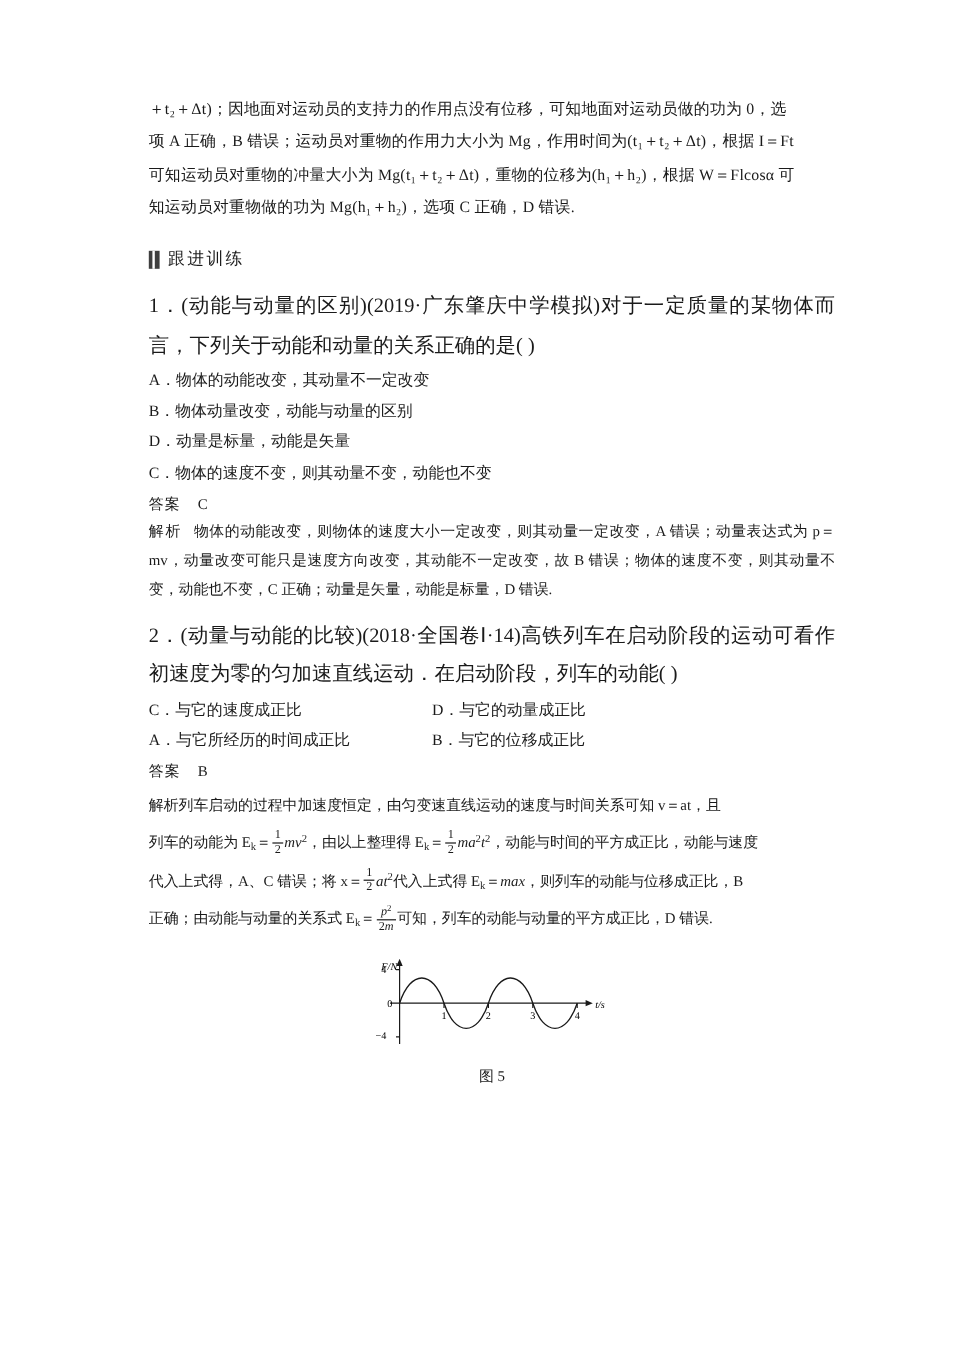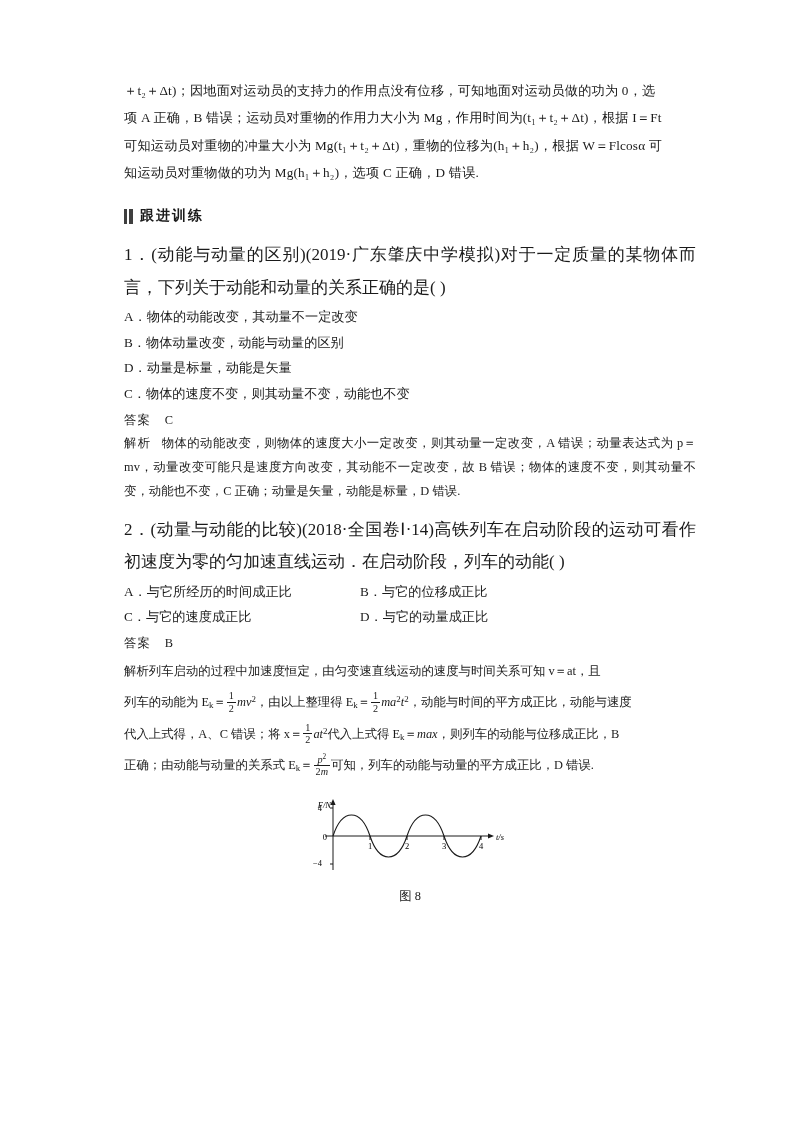--- a/index.html
+++ b/index.html
@@ -52,21 +52,21 @@
     content: "";
     position: absolute;
     left: 3px;
     top: 0;
     width: 2px;
     height: 15px;
     background: #ffffff;
   }
   .sec-head .title {
     font-size: 14px;
-    font-weight: bold;
+    font-weight: normal;
     letter-spacing: 2px;
     font-family: "Liberation Sans", sans-serif;
   }
   .q {
     margin-top: 10px;
   }
   .q-stem {
     font-size: 17px;
     line-height: 1.9;
     text-align: justify;
@@ -181,26 +181,26 @@
         <span class="lbl">答案</span><span class="val">C</span>
       </div>
       <div class="exp">
         <span class="lbl">解析</span><span>物体的动能改变，则物体的速度大小一定改变，则其动量一定改变，A 错误；动量表达式为 p＝mv，动量改变可能只是速度方向改变，其动能不一定改变，故 B 错误；物体的速度不变，则其动量不变，动能也不变，C 正确；动量是矢量，动能是标量，D 错误.</span>
       </div>
     </div>
 
     <div class="q">
       <div class="q-stem"><span>2</span><span>．(动量与动能的比较)(2018·全国卷Ⅰ·14)高铁列车在启动阶段的运动可看作初速度为零的匀加速直线运动．在启动阶段，列车的动能(      )</span></div>
       <div class="opt-two">
+        <span>C．与它的速度成正比</span>
+        <span>D．与它的动量成正比</span>
+      </div>
+      <div class="opt-two">
         <span>A．与它所经历的时间成正比</span>
         <span>B．与它的位移成正比</span>
-      </div>
-      <div class="opt-two">
-        <span>C．与它的速度成正比</span>
-        <span>D．与它的动量成正比</span>
       </div>
       <div class="ans-row">
         <span class="lbl">答案</span><span class="val">B</span>
       </div>
       <div class="exp-block">
         <span class="lbl">解析</span><span>列车启动的过程中加速度恒定，由匀变速直线运动的速度与时间关系可知 v＝at，且</span><br>
         <span>列车的动能为 E</span><span class="sub">k</span>＝<span class="frac"><span class="num">1</span><span class="den">2</span></span><i>mv</i><span class="sup">2</span><span>，由以上整理得 E</span><span class="sub">k</span>＝<span class="frac"><span class="num">1</span><span class="den">2</span></span><i>ma</i><span class="sup">2</span><i>t</i><span class="sup">2</span><span>，动能与时间的平方成正比，动能与速度</span><br>
         <span>代入上式得，A、C 错误；将 x＝</span><span class="frac"><span class="num">1</span><span class="den">2</span></span><i>at</i><span class="sup">2</span><span>代入上式得 E</span><span class="sub">k</span>＝<i>max</i><span>，则列车的动能与位移成正比，B</span><br>
         <span>正确；由动能与动量的关系式 E</span><span class="sub">k</span>＝<span class="frac"><span class="num"><i>p</i><span class="sup">2</span></span><span class="den">2<i>m</i></span></span><span>可知，列车的动能与动量的平方成正比，D 错误.</span>
       </div>
@@ -229,17 +229,17 @@
         <line x1="149" y1="40" x2="149" y2="44" stroke="#1a1a1a" stroke-width="1"></line>
         <line x1="186" y1="40" x2="186" y2="44" stroke="#1a1a1a" stroke-width="1"></line>
         <text x="75" y="53" font-size="8.5" text-anchor="middle">1</text>
         <text x="112" y="53" font-size="8.5" text-anchor="middle">2</text>
         <text x="149" y="53" font-size="8.5" text-anchor="middle">3</text>
         <text x="186" y="53" font-size="8.5" text-anchor="middle">4</text>
         <text x="205" y="44" font-size="8.5" text-anchor="middle" font-style="italic">t/s</text>
 
         <path d="M38,40 C47.25,12 65.75,12 75,40 C84.25,68 102.75,68 112,40 C121.25,12 139.75,12 149,40 C158.25,68 176.75,68 186,40" fill="none" stroke="#1a1a1a" stroke-width="1.1"></path>
       </svg>
-      <div class="figcap">图 8</div>
+      <div class="figcap">图 5</div>
     </div>
 
   </div>
 </div>
 
 </body></html>

